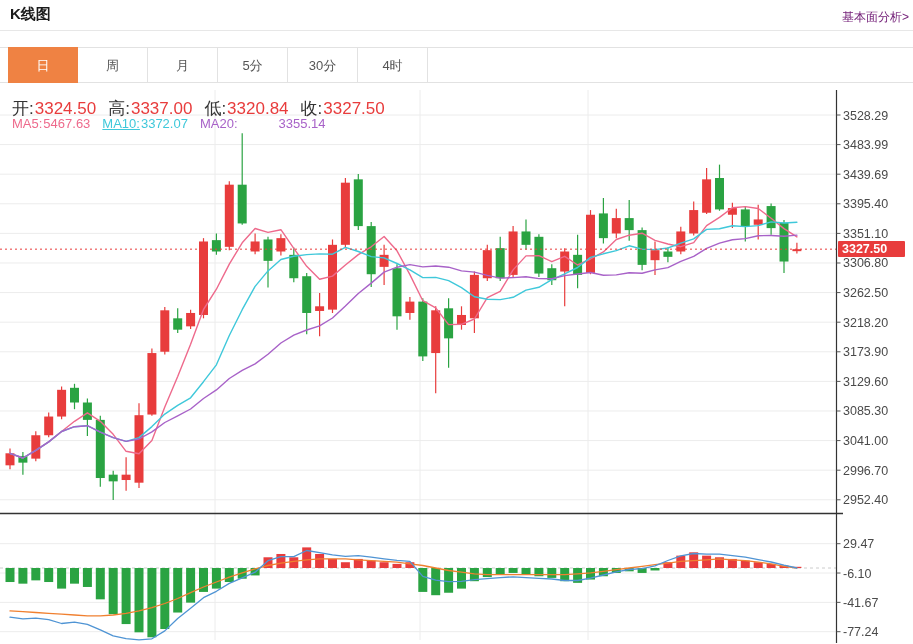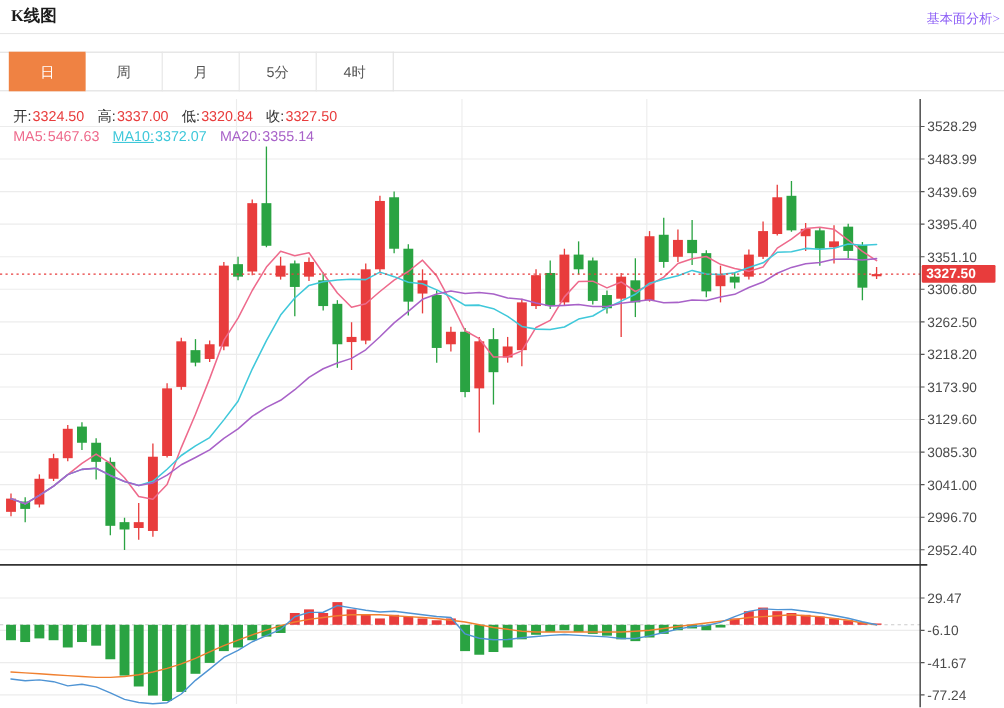--- a/index.html
+++ b/index.html
@@ -1,29 +1,29 @@
 <!DOCTYPE html>
 <html><head>
 <meta charset="utf-8">
 <style>
   html,body{margin:0;padding:0;background:#ffffff;}
   body{width:913px;height:644px;font-family:"Liberation Sans","DejaVu Sans",sans-serif;overflow:hidden;}
   .page{position:relative;width:913px;height:644px;background:#fff;}
-  .header{position:absolute;left:0;top:0;width:100%;height:30px;font-family:Liberation Serif, serif;}
+  .header{position:absolute;left:0;top:0;width:100%;height:30px;}
   .page-title{position:absolute;left:10px;top:5px;font-size:15px;font-weight:bold;color:#1b1b1b;margin:0;}
-  .analysis-link{position:absolute;right:4px;top:9px;font-size:12px;color:#8b5cf6;text-decoration:none;cursor:pointer;}
+  .analysis-link{position:absolute;right:4px;top:9px;font-size:12px;color:#701a75;text-decoration:none;cursor:pointer;}
   .divider{position:absolute;left:0;top:30px;width:913px;height:0;border-top:1px solid #e7e7e7;}
   .tabstrip{position:absolute;left:0;top:47px;width:913px;height:36px;border-top:1px solid #e2e2e2;border-bottom:1px solid #e2e2e2;box-sizing:border-box;}
   .tabs{position:absolute;left:8px;top:-1px;height:36px;display:flex;}
   .tab{width:70px;height:36px;line-height:36px;text-align:center;font-size:13px;color:#555;border:1px solid #e2e2e2;border-left:none;box-sizing:border-box;cursor:pointer;background:#fff;}
   .tab:first-child{border-left:1px solid #e2e2e2;}
   .tab.selected{color:#fff;border-color:transparent;}
   .chart-svg{position:absolute;left:0;top:0;width:913px;height:644px;}
   .row{position:absolute;display:flex;white-space:nowrap;}
-  .row-ohlc{left:12px;top:97px;font-size:13px;gap:12px;}
+  .row-ohlc{left:12px;top:97px;font-size:17px;gap:12px;}
   .row-ma{left:12px;top:116px;font-size:13px;gap:12px;}
   .row-macd{left:12px;top:520px;font-size:12.5px;gap:12px;}
   .ind-item .lbl{margin-right:1px;}
   .price-badge{position:absolute;left:838px;top:242px;width:67px;height:16px;line-height:16px;text-align:left;padding-left:4px;box-sizing:border-box;color:#fff;font-size:12.5px;font-weight:bold;border-radius:1px;}
 </style>
 </head>
 <body>
 
 <div class="page">
 
@@ -32,20 +32,21 @@
     <a class="analysis-link">基本面分析&gt;</a>
   </div>
   <div class="divider"></div>
 
   <div class="tabstrip">
     <div class="tabs" id="tabs">
         <div class="tab selected" style="background: rgb(239, 130, 67);">日</div>
         <div class="tab">周</div>
         <div class="tab">月</div>
         <div class="tab">5分</div>
+        <div class="tab">30分</div>
         <div class="tab">4时</div>
       </div>
   </div>
 
   <svg class="chart-svg" id="chart" viewBox="0 0 913 644" xmlns="http://www.w3.org/2000/svg">
       <line x1="0" y1="115" x2="836.5" y2="115" stroke="#ececec" stroke-width="1"></line>
       <line x1="0" y1="144.6" x2="836.5" y2="144.6" stroke="#ececec" stroke-width="1"></line>
       <line x1="0" y1="174.1999999999997" x2="836.5" y2="174.1999999999997" stroke="#ececec" stroke-width="1"></line>
       <line x1="0" y1="203.79331828442395" x2="836.5" y2="203.79331828442395" stroke="#ececec" stroke-width="1"></line>
       <line x1="0" y1="233.3933182844239" x2="836.5" y2="233.3933182844239" stroke="#ececec" stroke-width="1"></line>
@@ -300,18 +301,18 @@
 
   <div class="row row-ohlc" id="ohlc-row">
       <span class="ind-item"><span class="lbl" style="color: rgb(51, 51, 51);">开:</span><span style="color: rgb(232, 60, 60);">3324.50</span></span>
       <span class="ind-item"><span class="lbl" style="color: rgb(51, 51, 51);">高:</span><span style="color: rgb(232, 60, 60);">3337.00</span></span>
       <span class="ind-item"><span class="lbl" style="color: rgb(51, 51, 51);">低:</span><span style="color: rgb(232, 60, 60);">3320.84</span></span>
       <span class="ind-item"><span class="lbl" style="color: rgb(51, 51, 51);">收:</span><span style="color: rgb(232, 60, 60);">3327.50</span></span>
     </div>
   <div class="row row-ma" id="ma-row">
       <span class="ind-item"><span class="lbl" style="color: rgb(238, 106, 140);">MA5:</span><span style="color: rgb(238, 106, 140);">5467.63</span></span>
       <span class="ind-item"><span class="lbl" style="color: rgb(63, 200, 218); text-decoration: underline;">MA10:</span><span style="color: rgb(63, 200, 218);">3372.07</span></span>
-      <span class="ind-item"><span class="lbl" style="color: rgb(168, 98, 200);">MA20:</span><span style="color: rgb(168, 98, 200);">3355.14</span></span>
+      <span class="ind-item"><span class="lbl" style="color: rgb(168, 98, 200);">MA20:</span><span style="color: rgb(168, 98, 200); margin-left: 40px;">3355.14</span></span>
     </div>
 
   <div class="price-badge" id="price-badge" style="background: rgb(232, 60, 60); top: 241px;">3327.50</div>
 
 </div>
 
 </body></html>

